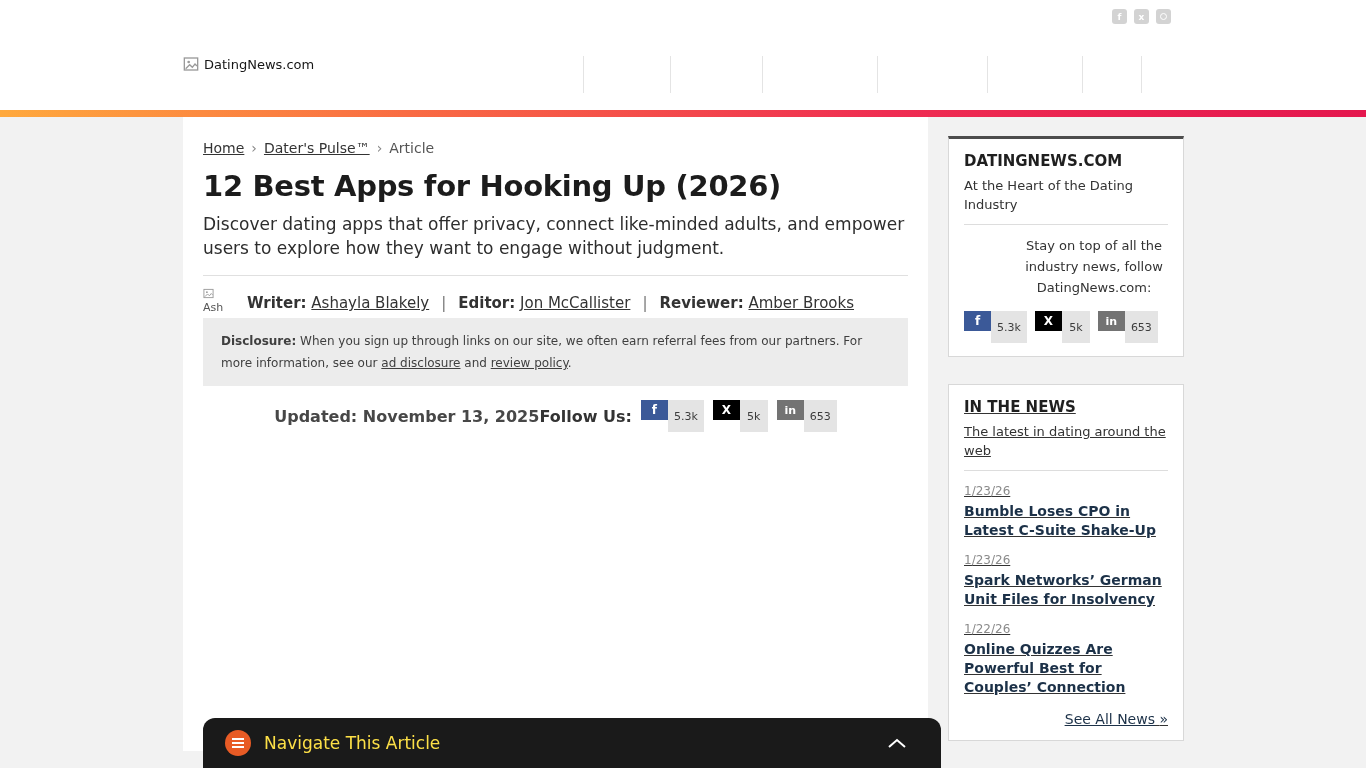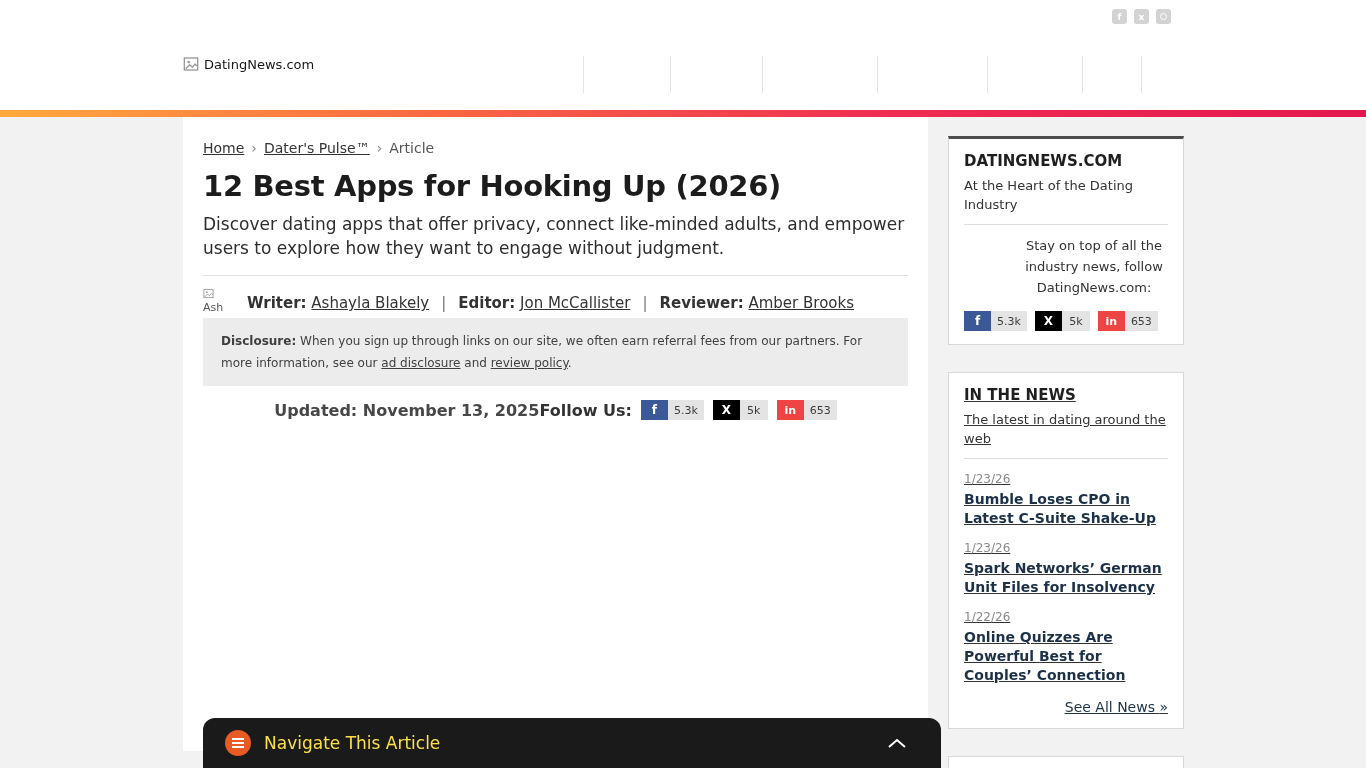--- a/index.html
+++ b/index.html
@@ -50,22 +50,22 @@
   .updated-row { margin-top:14px; display:flex; align-items:center; justify-content:center; }
   .updated { font-size:16px; font-weight:bold; color:#474747; }
   .follow { display:flex; align-items:center; gap:9px; }
   .follow-label { font-size:16px; font-weight:bold; color:#333; }
 
   .share-group { display:flex; cursor:pointer; }
   .share-btn { min-width:27px; height:20px; padding:0 5px; color:#fff; font-size:12px; font-weight:bold;
                display:flex; align-items:center; justify-content:center; }
   .share-btn.fb { background:#3b5998; }
   .share-btn.x  { background:#000000; }
-  .share-btn.li { background:#ef4444; font-size:11px; }
-  .share-count { height:20px; background:#e4e4e4; color:#3d3d3d; font-size:11px;
+  .share-btn.li { background:#737373; font-size:11px; }
+  .share-count { height:32px; background:#e4e4e4; color:#3d3d3d; font-size:11px;
                  display:flex; align-items:center; justify-content:center; padding:0 6px; min-width:28px; }
 
   
   .sidebar { position:absolute; left:948px; top:117px; width:236px; height:651px; overflow:hidden; }
   .sbox { background:#ffffff; border:1px solid #d8d8d8; padding:13px 15px; }
   .sbox.about { margin-top:19px; border-top:3px solid #4d4d4d; }
   .sbox-title { font-size:15px; font-weight:bold; color:#1f1f1f; }
   .sbox-sub { margin-top:6px; font-size:13px; color:#333; line-height:19px; }
   .sbox hr { border:none; border-top:1px solid #dddddd; margin:10px 0; }
   .about-text { margin-left:56px; font-size:13px; color:#333; line-height:21px; text-align:center; }

